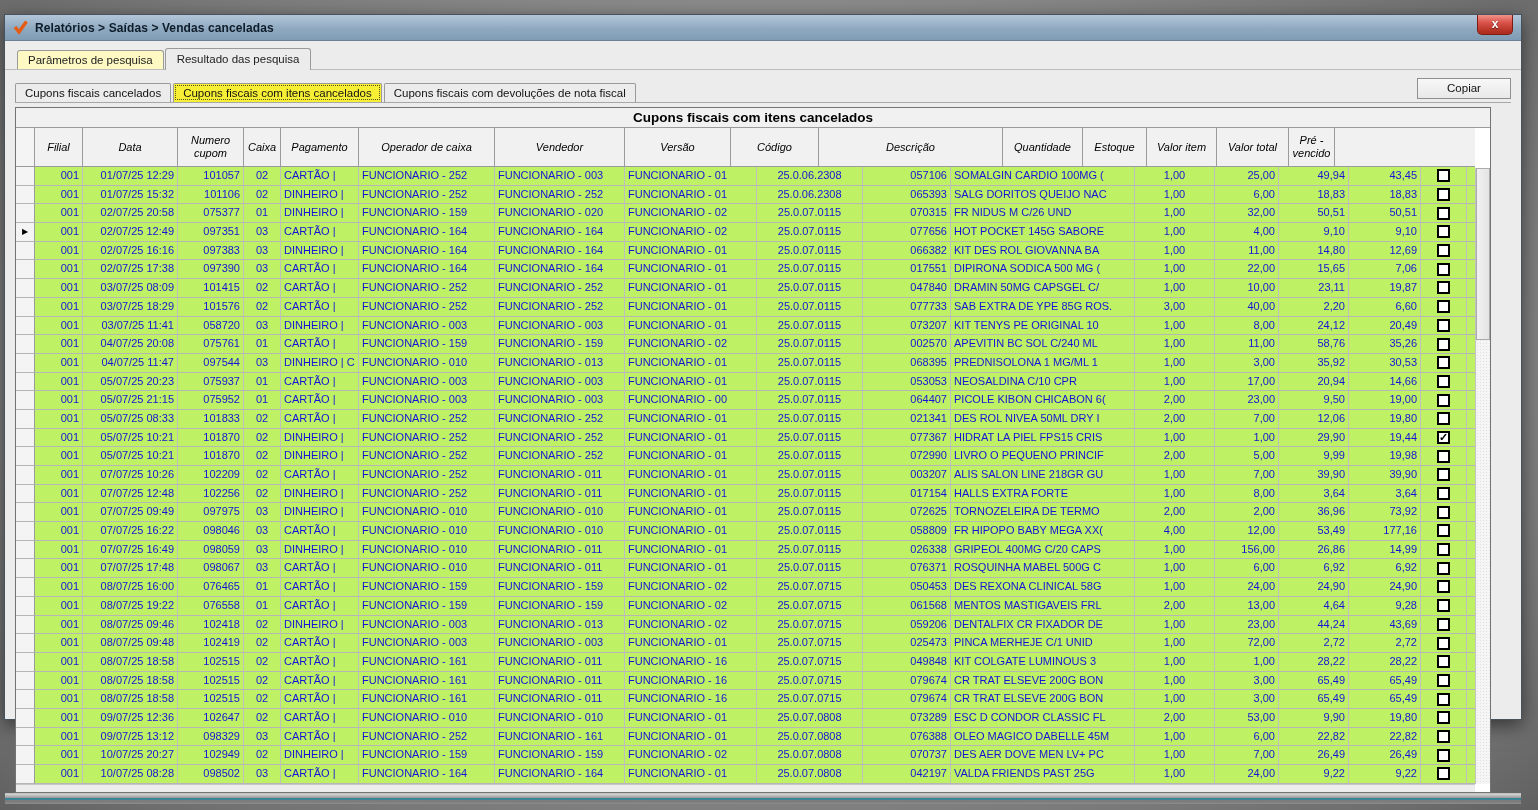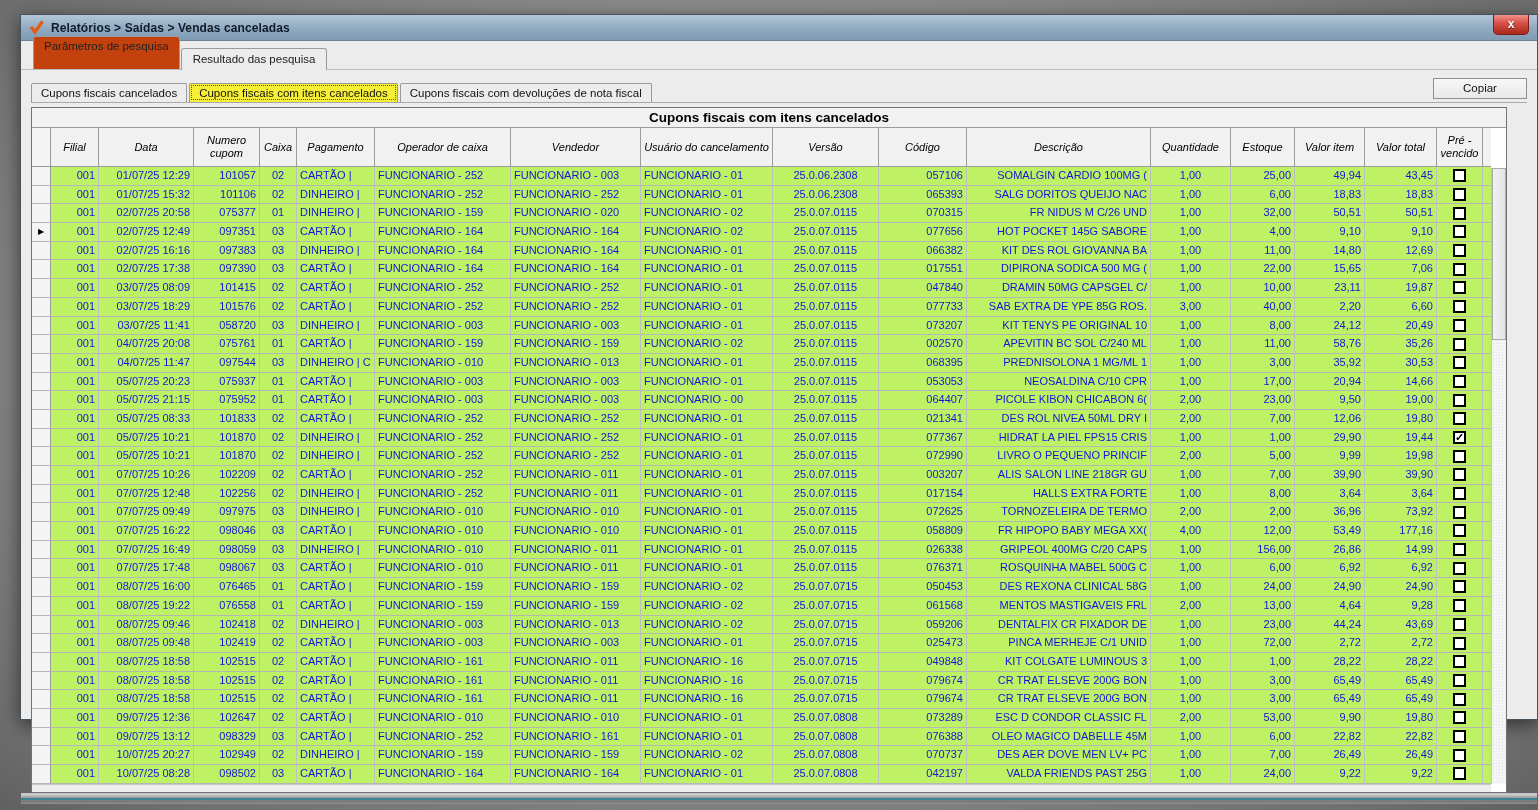--- a/index.html
+++ b/index.html
@@ -3,21 +3,21 @@
 <meta charset="utf-8">
 <style>
   * { box-sizing: border-box; margin: 0; padding: 0; }
   html,body { width:1538px; height:810px; overflow:hidden; }
   body {
     font-family: "Liberation Sans", sans-serif;
     background: radial-gradient(ellipse at 50% 45%, #8d8d8d 55%, #6e6e6e 90%, #606060 100%);
     position: relative;
   }
   .window {
-    position:absolute; left:20px; top:14px; width:1518px; height:706px;
+    position:absolute; left:4px; top:14px; width:1518px; height:706px;
     background:#ECECEC; border:1px solid #46535c;
     box-shadow: 0 5px 18px rgba(0,0,0,.55);
     display:flex; flex-direction:column;
   }
   
   .titlebar {
     height:26px; flex:none; display:flex; align-items:center; padding-left:8px;
     background: linear-gradient(#b3c6d8, #8fa9c0 55%, #7f9cb4);
     border-bottom:1px solid #6d8296;
   }
@@ -27,21 +27,21 @@
     position:absolute; top:0; right:8px; width:36px; height:20px;
     background: linear-gradient(#f0938a, #d9534a 40%, #b02e20 90%);
     border:1px solid #7a1d14; border-top:none; border-radius:0 0 5px 5px;
     color:#fff; font-weight:bold; font-size:12px; line-height:18px; text-align:center;
     text-shadow:0 1px 1px rgba(0,0,0,.5); cursor:default;
   }
   
   .tabs1 { flex:none; display:flex; align-items:flex-end; padding:4px 0 0 12px; height:29px; border-bottom:1px solid #bcbcbc; }
   .tab {
     border:1px solid #9a9a9a; border-bottom:none; border-radius:3px 3px 0 0;
-    background:#c2410c; padding:3px 10px 17px 10px; font-size:11.5px; color:#222;
+    background:#fef9c3; padding:3px 10px 3px 10px; font-size:11.5px; color:#222;
     margin-right:1px; position:relative;
   }
   .tab.active { background:#ECECEC; padding:4px 11px 5px 11px; margin-bottom:-1px; z-index:2; }
   
   .panel { flex:1; display:flex; flex-direction:column; padding:8px 10px 0 10px; }
   .subtab-row { flex:none; display:flex; align-items:flex-end; border-bottom:1px solid #a8a8a8; position:relative; }
   .subtab {
     border:1px solid #9a9a9a; border-bottom:none; border-radius:2px 2px 0 0;
     padding:3px 9px; font-size:11.5px; background:#ECECEC; color:#111; margin-right:2px; white-space:nowrap;
   }
@@ -75,21 +75,21 @@
     border-right:1px solid #bfbfbf; border-bottom:1px solid #b6b6b6;
     font-size:11px; line-height:17px; color: var(--data-blue, #1414d6);
     padding:0 3px; white-space:nowrap; overflow:hidden;
   }
   .l { text-align:left; } .r { text-align:right; } .c { text-align:center; }
   .c-marker { width:19px; background:#f4f4f4; border-right-color:#9b9b9b; color:#000;
               text-align:center; padding:0; font-size:8px; line-height:18px; }
   .c-filial { width:48px; } .c-data { width:95px; } .c-cupom { width:66px; }
   .c-caixa { width:37px; } .c-pag { width:78px; } .c-op { width:136px; }
   .c-ven { width:130px; } .c-usu { width:132px; } .c-ver { width:106px; }
-  .c-cod { width:88px; } .c-desc { width:184px;text-align:right; } .c-qtd { width:80px;text-align:center; }
+  .c-cod { width:88px; } .c-desc { width:184px; } .c-qtd { width:80px;text-align:center; }
   .c-est { width:64px; } .c-vi { width:70px; } .c-vt { width:72px; }
   .c-pre { width:46px; display:flex; align-items:center; justify-content:center; padding:0; }
   .c-fill { flex:1; border-right:none; }
   .cb {
     width:13px; height:13px; border:2px solid #000; background:#fff;
     font-size:11px; line-height:9px; text-align:center; font-weight:bold; color:#000;
   }
   
   .vscroll {
     position:absolute; top:60px; right:0; bottom:8px; width:15px;
@@ -138,21 +138,20 @@
       <div class="grid-title">Cupons fiscais com itens cancelados</div>
       <div class="head-row" id="head-row">
           <div class="hcell c-marker"></div>
           <div class="hcell c-filial">Filial</div>
           <div class="hcell c-data">Data</div>
           <div class="hcell c-cupom">Numero cupom</div>
           <div class="hcell c-caixa">Caixa</div>
           <div class="hcell c-pag">Pagamento</div>
           <div class="hcell c-op">Operador de caixa</div>
           <div class="hcell c-ven">Vendedor</div>
-          <div class="hcell c-usu">Usuário do cancelamento</div>
           <div class="hcell c-ver">Versão</div>
           <div class="hcell c-cod">Código</div>
           <div class="hcell c-desc">Descrição</div>
           <div class="hcell c-qtd">Quantidade</div>
           <div class="hcell c-est">Estoque</div>
           <div class="hcell c-vi">Valor item</div>
           <div class="hcell c-vt">Valor total</div>
           <div class="hcell c-pre">Pré - vencido</div>
           <div class="hcell c-fill"></div>
         </div>

